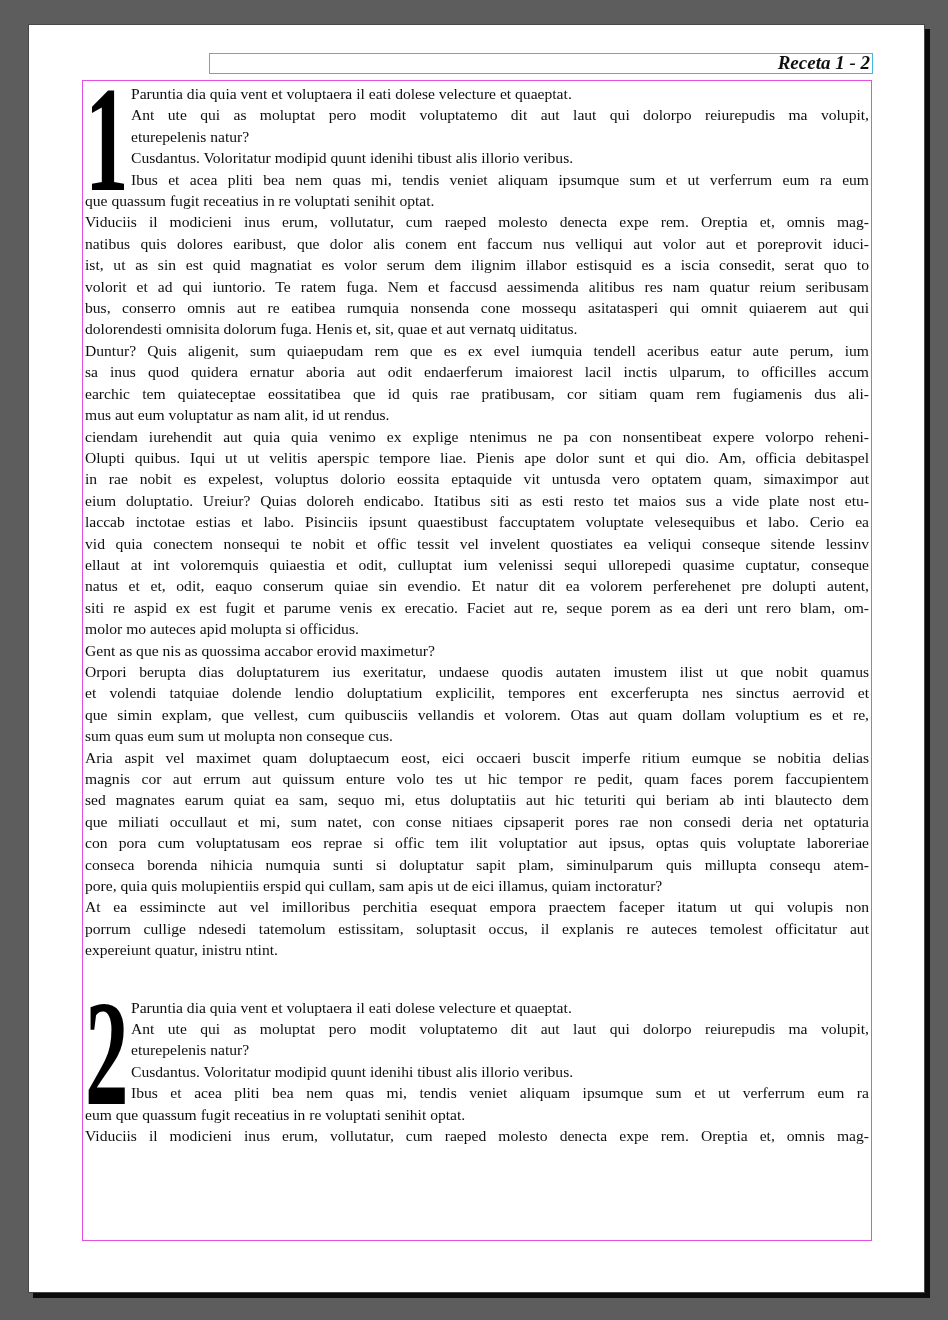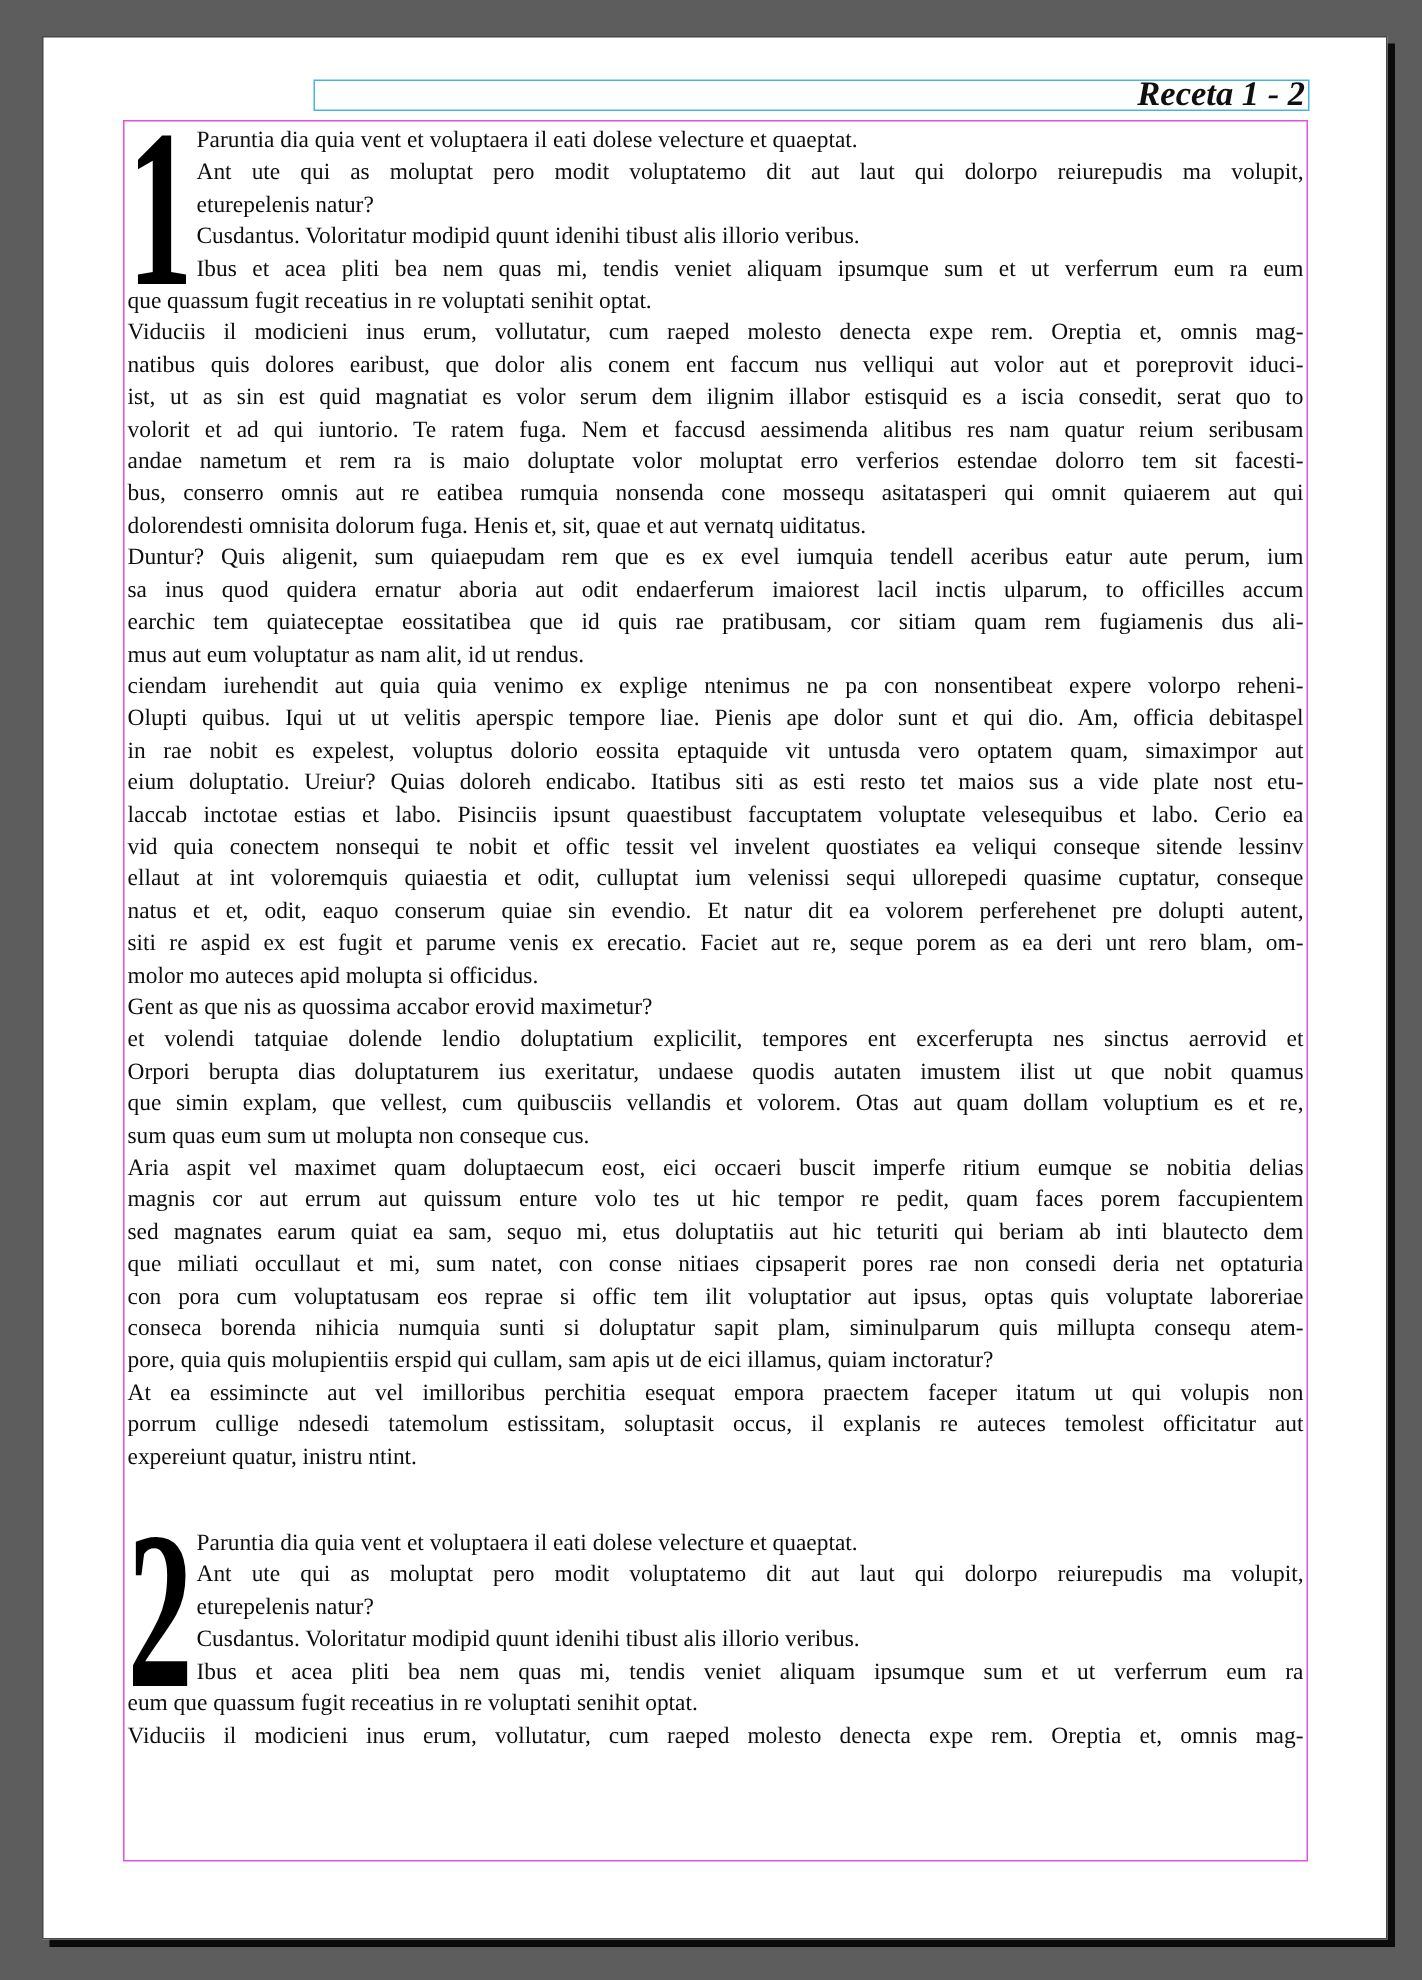--- a/index.html
+++ b/index.html
@@ -11,21 +11,21 @@
     position:absolute; left:28px; top:24px; width:897px; height:1269px;
     box-sizing:border-box; border:1px solid #474747;
     box-shadow:5px 5px 0 #0b0b0b;
   }
   .header-frame {
     position:absolute; left:180px; top:28px; width:664px; height:21px;
     box-sizing:border-box; border:1px solid #45b7dd;
     text-align:right;
   }
   .header-text {
-    font-style:italic; font-weight:bold; font-size:23px; line-height:18px;
+    font-style:italic; font-weight:bold; font-size:19px; line-height:18px;
     color:#101010; padding-right:2px; display:inline-block;
   }
   .body-frame {
     position:absolute; left:53px; top:55px; width:790px; height:1161px;
     box-sizing:border-box; border:1px solid #e051e0;
     padding:2px 2px 0 2px; overflow:hidden;
     font-size:15.6px; line-height:21.4px; color:#0e0e0e;
   }
   .section { }
   .section + .section { margin-top:36px; }
@@ -63,21 +63,20 @@
         </div>
         <div class="para">
           <div class="line full">Ibus et acea pliti bea nem quas mi, tendis veniet aliquam ipsumque sum et ut verferrum eum ra eum</div>
           <div class="line end">que quassum fugit receatius in re voluptati senihit optat.</div>
         </div>
         <div class="para">
           <div class="line full">Viduciis il modicieni inus erum, vollutatur, cum raeped molesto denecta expe rem. Oreptia et, omnis mag-</div>
           <div class="line full">natibus quis dolores earibust, que dolor alis conem ent faccum nus velliqui aut volor aut et poreprovit iduci-</div>
           <div class="line full">ist, ut as sin est quid magnatiat es volor serum dem ilignim illabor estisquid es a iscia consedit, serat quo to</div>
           <div class="line full">volorit et ad qui iuntorio. Te ratem fuga. Nem et faccusd aessimenda alitibus res nam quatur reium seribusam</div>
-          <div class="line full">andae nametum et rem ra is maio doluptate volor moluptat erro verferios estendae dolorro tem sit facesti-</div>
           <div class="line full">bus, conserro omnis aut re eatibea rumquia nonsenda cone mossequ asitatasperi qui omnit quiaerem aut qui</div>
           <div class="line end">dolorendesti omnisita dolorum fuga. Henis et, sit, quae et aut vernatq uiditatus.</div>
         </div>
         <div class="para">
           <div class="line full">Duntur? Quis aligenit, sum quiaepudam rem que es ex evel iumquia tendell aceribus eatur aute perum, ium</div>
           <div class="line full">sa inus quod quidera ernatur aboria aut odit endaerferum imaiorest lacil inctis ulparum, to officilles accum</div>
           <div class="line full">earchic tem quiateceptae eossitatibea que id quis rae pratibusam, cor sitiam quam rem fugiamenis dus ali-</div>
           <div class="line end">mus aut eum voluptatur as nam alit, id ut rendus.</div>
           <div class="line full">ciendam iurehendit aut quia quia venimo ex explige ntenimus ne pa con nonsentibeat expere volorpo reheni-</div>
         </div>
@@ -89,22 +88,22 @@
           <div class="line full">vid quia conectem nonsequi te nobit et offic tessit vel invelent quostiates ea veliqui conseque sitende lessinv</div>
           <div class="line full">ellaut at int voloremquis quiaestia et odit, culluptat ium velenissi sequi ullorepedi quasime cuptatur, conseque</div>
           <div class="line full">natus et et, odit, eaquo conserum quiae sin evendio. Et natur dit ea volorem perferehenet pre dolupti autent,</div>
           <div class="line full">siti re aspid ex est fugit et parume venis ex erecatio. Faciet aut re, seque porem as ea deri unt rero blam, om-</div>
           <div class="line end">molor mo auteces apid molupta si officidus.</div>
         </div>
         <div class="para">
           <div class="line end">Gent as que nis as quossima accabor erovid maximetur?</div>
         </div>
         <div class="para">
+          <div class="line full">Orpori berupta dias doluptaturem ius exeritatur, undaese quodis autaten imustem ilist ut que nobit quamus</div>
           <div class="line full">et volendi tatquiae dolende lendio doluptatium explicilit, tempores ent excerferupta nes sinctus aerrovid et</div>
-          <div class="line full">Orpori berupta dias doluptaturem ius exeritatur, undaese quodis autaten imustem ilist ut que nobit quamus</div>
           <div class="line full">que simin explam, que vellest, cum quibusciis vellandis et volorem. Otas aut quam dollam voluptium es et re,</div>
           <div class="line end">sum quas eum sum ut molupta non conseque cus.</div>
         </div>
         <div class="para">
           <div class="line full">Aria aspit vel maximet quam doluptaecum eost, eici occaeri buscit imperfe ritium eumque se nobitia delias</div>
           <div class="line full">magnis cor aut errum aut quissum enture volo tes ut hic tempor re pedit, quam faces porem faccupientem</div>
           <div class="line full">sed magnates earum quiat ea sam, sequo mi, etus doluptatiis aut hic teturiti qui beriam ab inti blautecto dem</div>
           <div class="line full">que miliati occullaut et mi, sum natet, con conse nitiaes cipsaperit pores rae non consedi deria net optaturia</div>
           <div class="line full">con pora cum voluptatusam eos reprae si offic tem ilit voluptatior aut ipsus, optas quis voluptate laboreriae</div>
           <div class="line full">conseca borenda nihicia numquia sunti si doluptatur sapit plam, siminulparum quis millupta consequ atem-</div>

